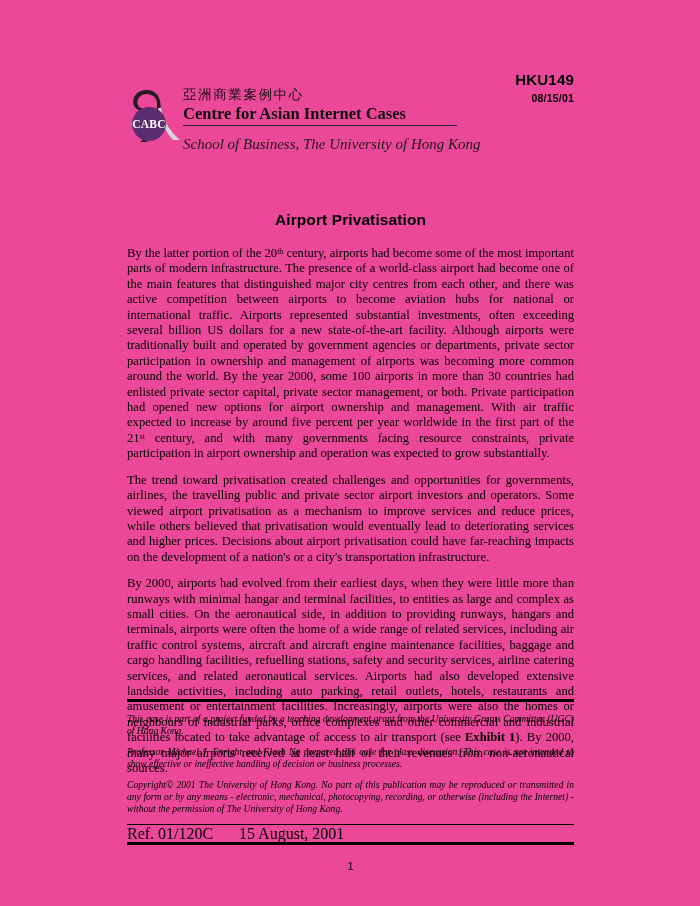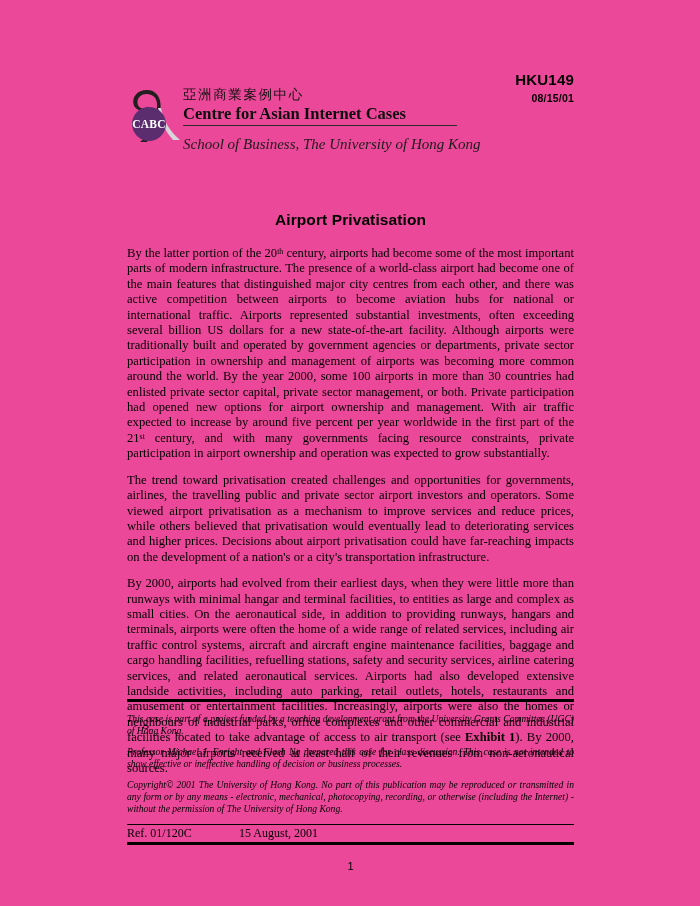--- a/index.html
+++ b/index.html
@@ -168,21 +168,21 @@
   p.fn {
     font-family: "Liberation Serif", serif;
     font-style: italic;
     font-size: 9.6px;
     line-height: 12px;
     text-align: justify;
     margin: 0 0 9px 0;
   }
   .refline {
     font-family: "Liberation Serif", serif;
-    font-size: 12px;
+    font-size: 16px;
     line-height: 13px;
     margin-top: 2px;
     margin-bottom: 2px;
     display: flex;
   }
   .refline .ref-no { width: 112px; }
   .footer-bottom-rule {
     border-top: 3px solid #000000;
     width: 100%;
     margin-top: 1px;

